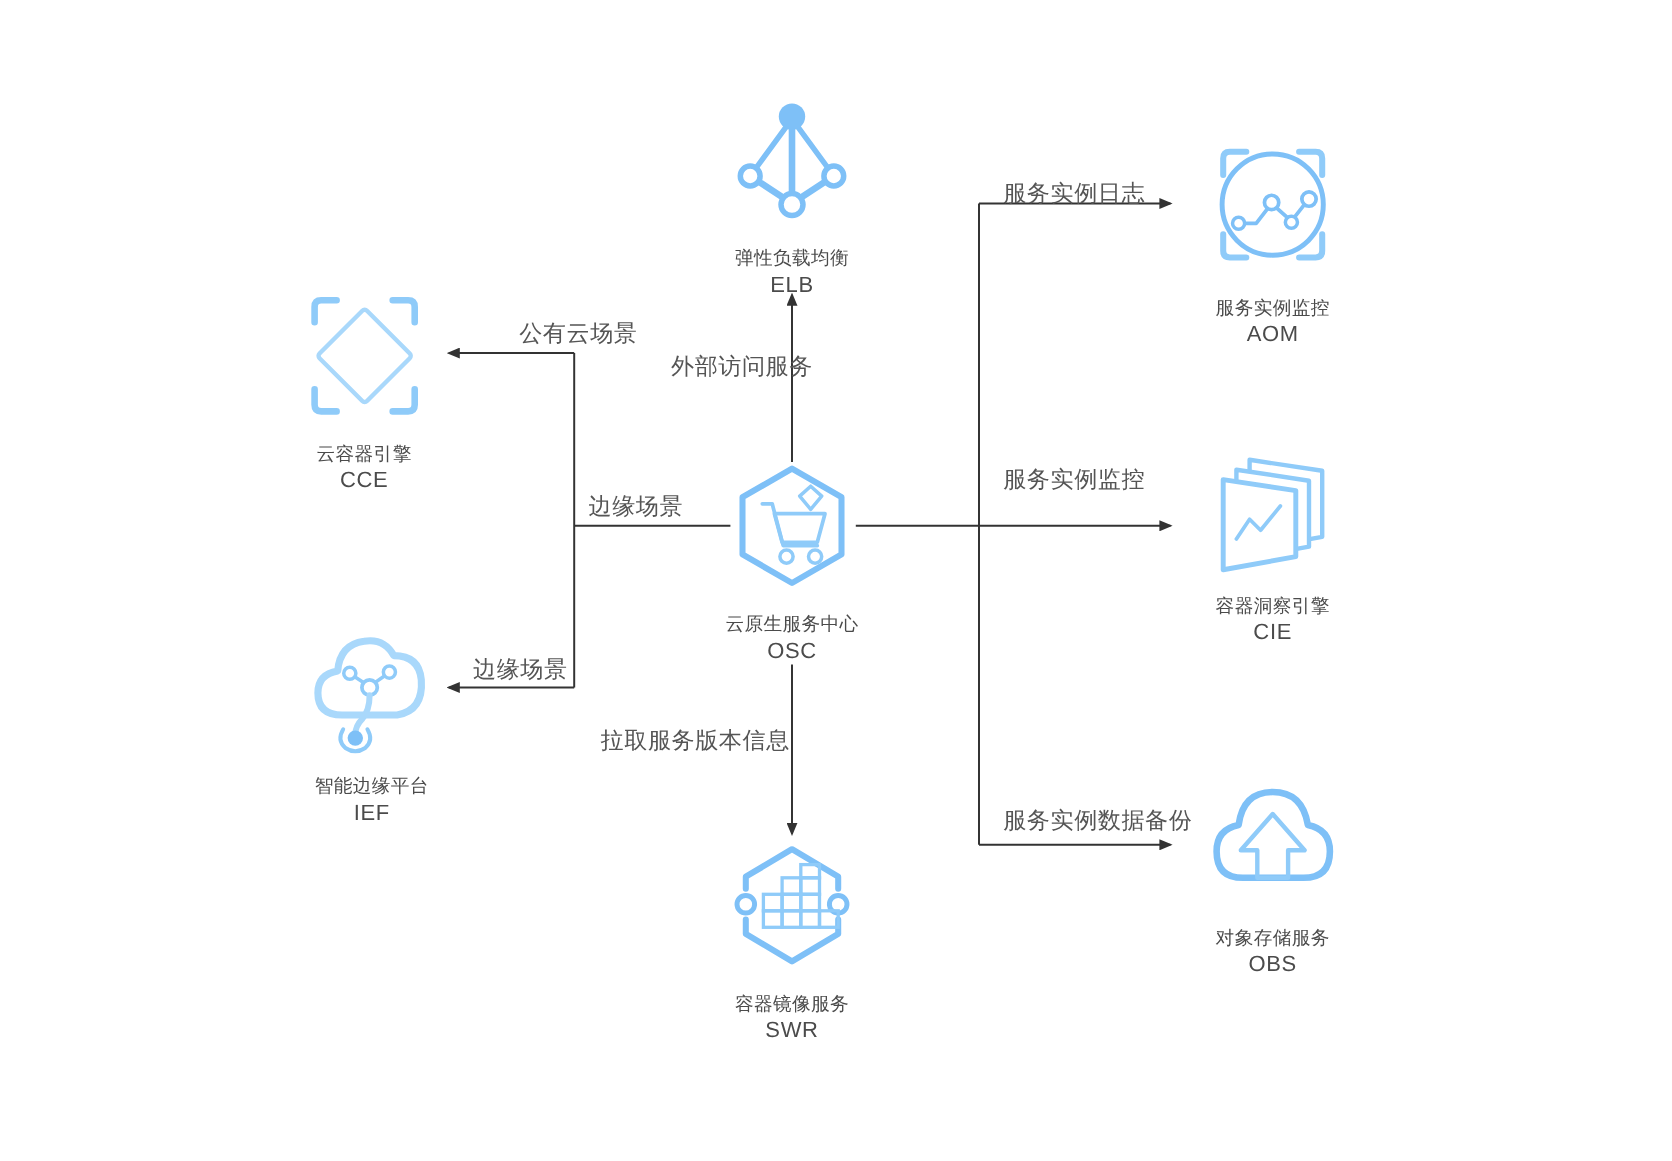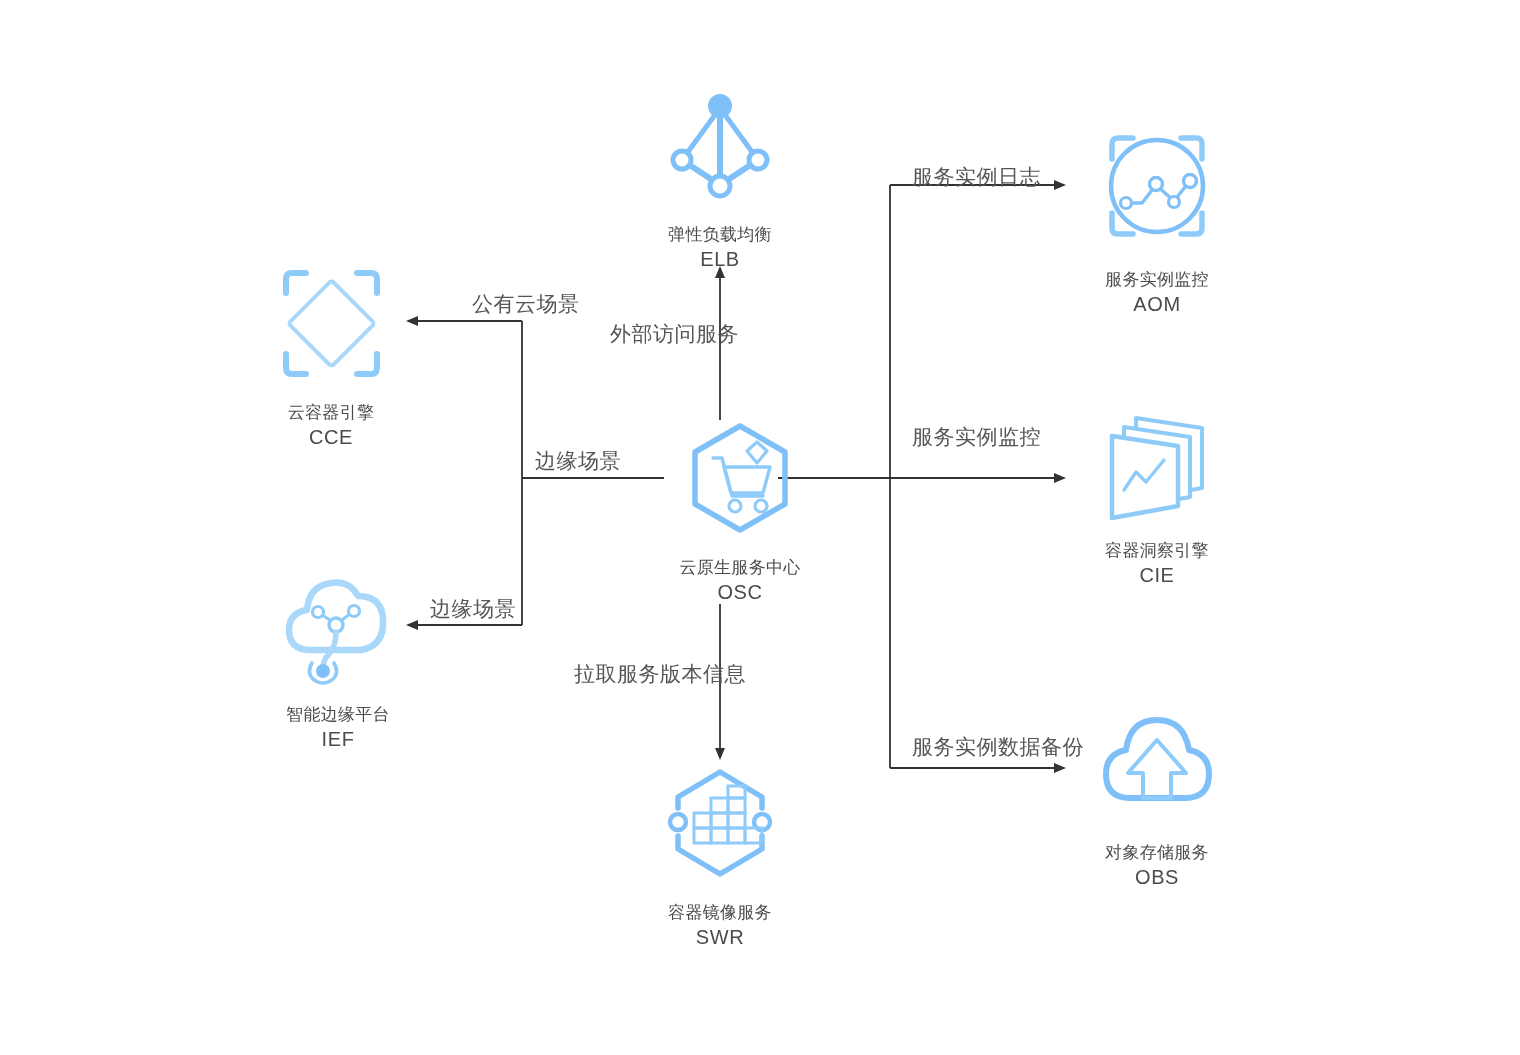--- a/index.html
+++ b/index.html
@@ -111,21 +111,21 @@
   <div class="edge-label" style="left:535px; top:452px;">边缘场景</div>
 
   <div class="edge-label" style="left:430px; top:600px;">边缘场景</div>
 
   <div class="edge-label" style="left:912px; top:168px;">服务实例日志</div>
 
   <div class="edge-label" style="left:912px; top:428px;">服务实例监控</div>
 
   <div class="edge-label" style="left:912px; top:738px;">服务实例数据备份</div>
 
-  <div class="edge-label" style="left:574px; top:665px;">拉取服务版本信息</div>
+  <div class="edge-label" style="left:546px; top:665px;">拉取服务版本信息</div>
 
   <div class="node" style="left:620px; top:70px;">
     <div class="node-icon">
       <svg width="130" height="130" viewBox="0 0 130 130">
         <line x1="65" y1="28" x2="65" y2="105" stroke="#7EC0F7" stroke-width="6" stroke-linecap="round"></line>
         <line x1="65" y1="28" x2="27" y2="80" stroke="#7EC0F7" stroke-width="5" stroke-linecap="round"></line>
         <line x1="65" y1="28" x2="103" y2="80" stroke="#7EC0F7" stroke-width="5" stroke-linecap="round"></line>
         <line x1="27" y1="80" x2="65" y2="105" stroke="#7EC0F7" stroke-width="6" stroke-linecap="round"></line>
         <line x1="103" y1="80" x2="65" y2="105" stroke="#7EC0F7" stroke-width="6" stroke-linecap="round"></line>
         <circle cx="65" cy="26" r="12" fill="#7EC0F7"></circle>
@@ -170,21 +170,21 @@
         <path d="M108,93 L108,107 Q108,113 102,113 L88,113" fill="none" stroke="#8FCBF9" stroke-width="6" stroke-linecap="round"></path>
         <path d="M37,113 L23,113 Q17,113 17,107 L17,93" fill="none" stroke="#8FCBF9" stroke-width="6" stroke-linecap="round"></path>
       </svg>
     </div>
     <div class="node-label">
       <span>云容器引擎</span>
       <span class="code">CCE</span>
     </div>
   </div>
 
-  <div class="node" style="left:640px; top:403px;">
+  <div class="node" style="left:620px; top:403px;">
     <div class="node-icon">
       <svg width="130" height="130" viewBox="0 0 130 130">
         <path d="M65,13 L110,39 L110,91 L65,117 L20,91 L20,39 Z" fill="none" stroke="#7EC0F7" stroke-width="5.5" stroke-linejoin="round"></path>
         <path d="M38,45 L47,45 L57,83 L88,83" fill="none" stroke="#8FCBF9" stroke-width="3.4" stroke-linecap="round" stroke-linejoin="round"></path>
         <path d="M49,54 L95,54 L88,80 L56,80 Z" fill="none" stroke="#8FCBF9" stroke-width="3.4" stroke-linejoin="round"></path>
         <path d="M72,38 L82,29 L92,38 L82,50 Z" fill="none" stroke="#8FCBF9" stroke-width="3.2" stroke-linejoin="round"></path>
         <circle cx="60" cy="93" r="6" fill="#ffffff" stroke="#8FCBF9" stroke-width="3.2"></circle>
         <circle cx="86" cy="93" r="6" fill="#ffffff" stroke="#8FCBF9" stroke-width="3.2"></circle>
       </svg>
     </div>

